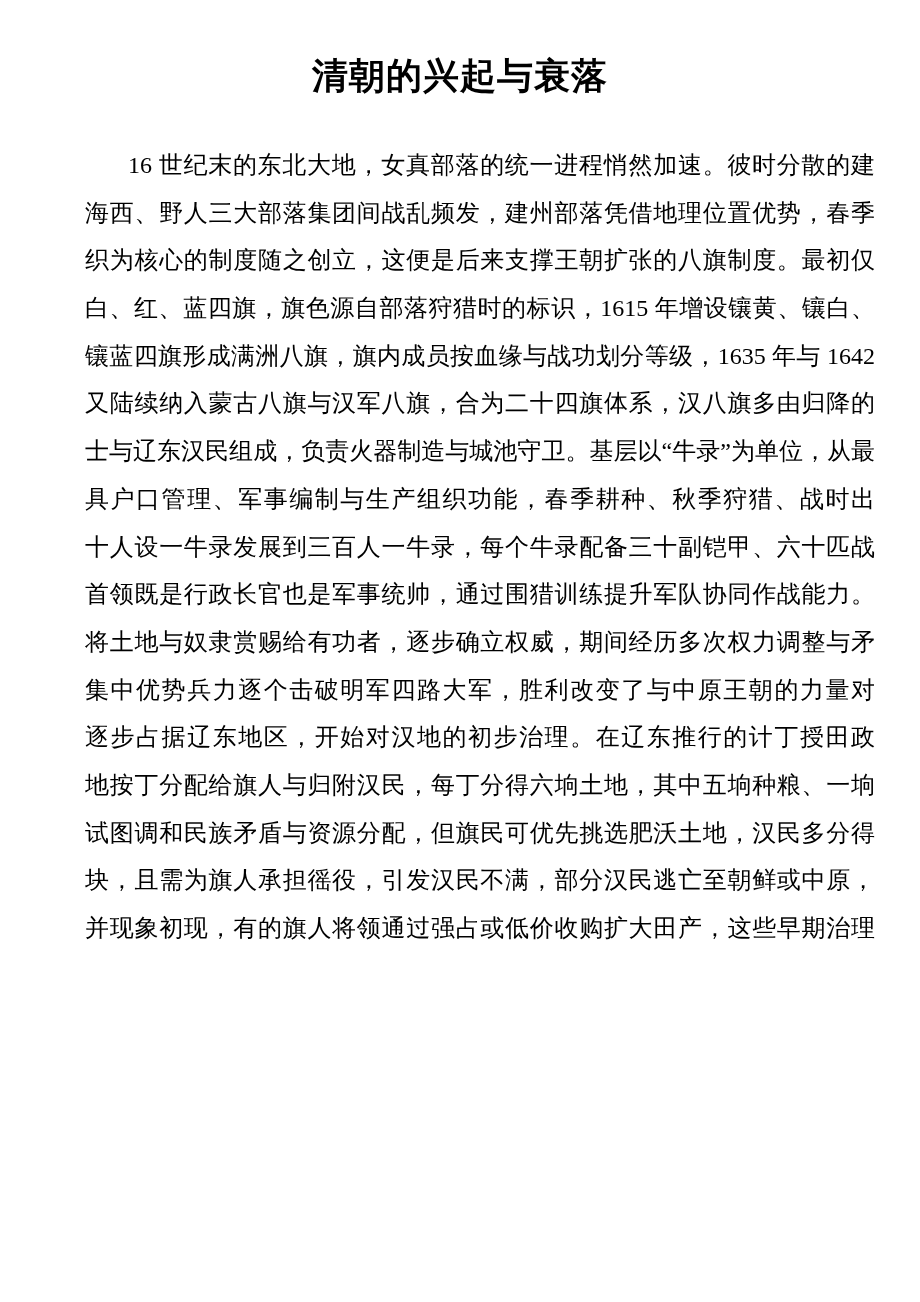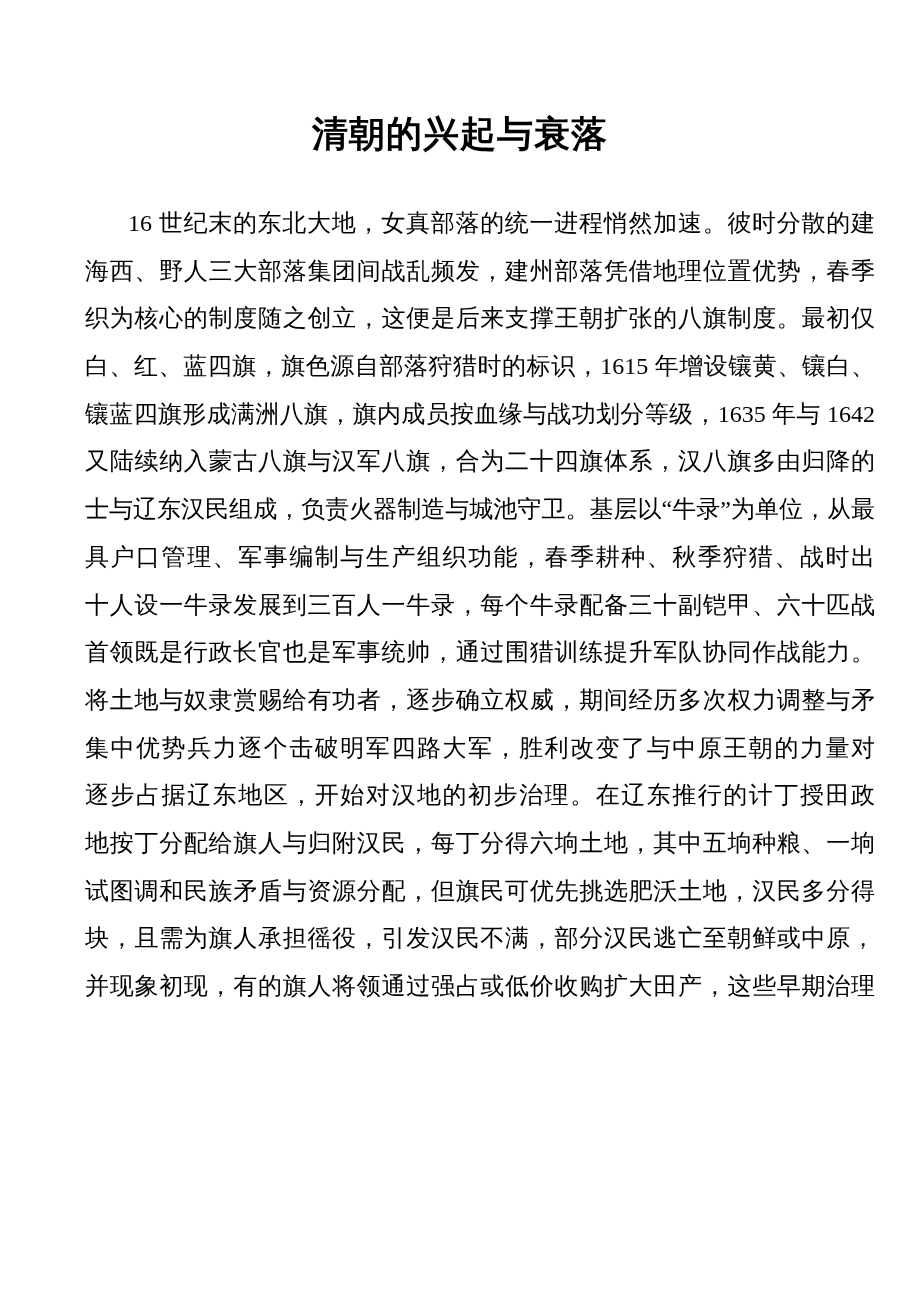--- a/index.html
+++ b/index.html
@@ -10,21 +10,21 @@
   .page {
     position: relative;
     width: 920px;
     height: 1302px;
     background: #ffffff;
     overflow: hidden;
     box-sizing: border-box;
   }
   .doc-title {
     margin: 0;
-    padding-top: 110px;
+    padding-top: 52px;
     text-align: center;
     font-family: "Liberation Sans", sans-serif;
     font-weight: 900;
     font-size: 36px;
     line-height: 48px;
     letter-spacing: 1px;
     color: #000000;
   }
   .doc-body {
     margin-top: 42px;

